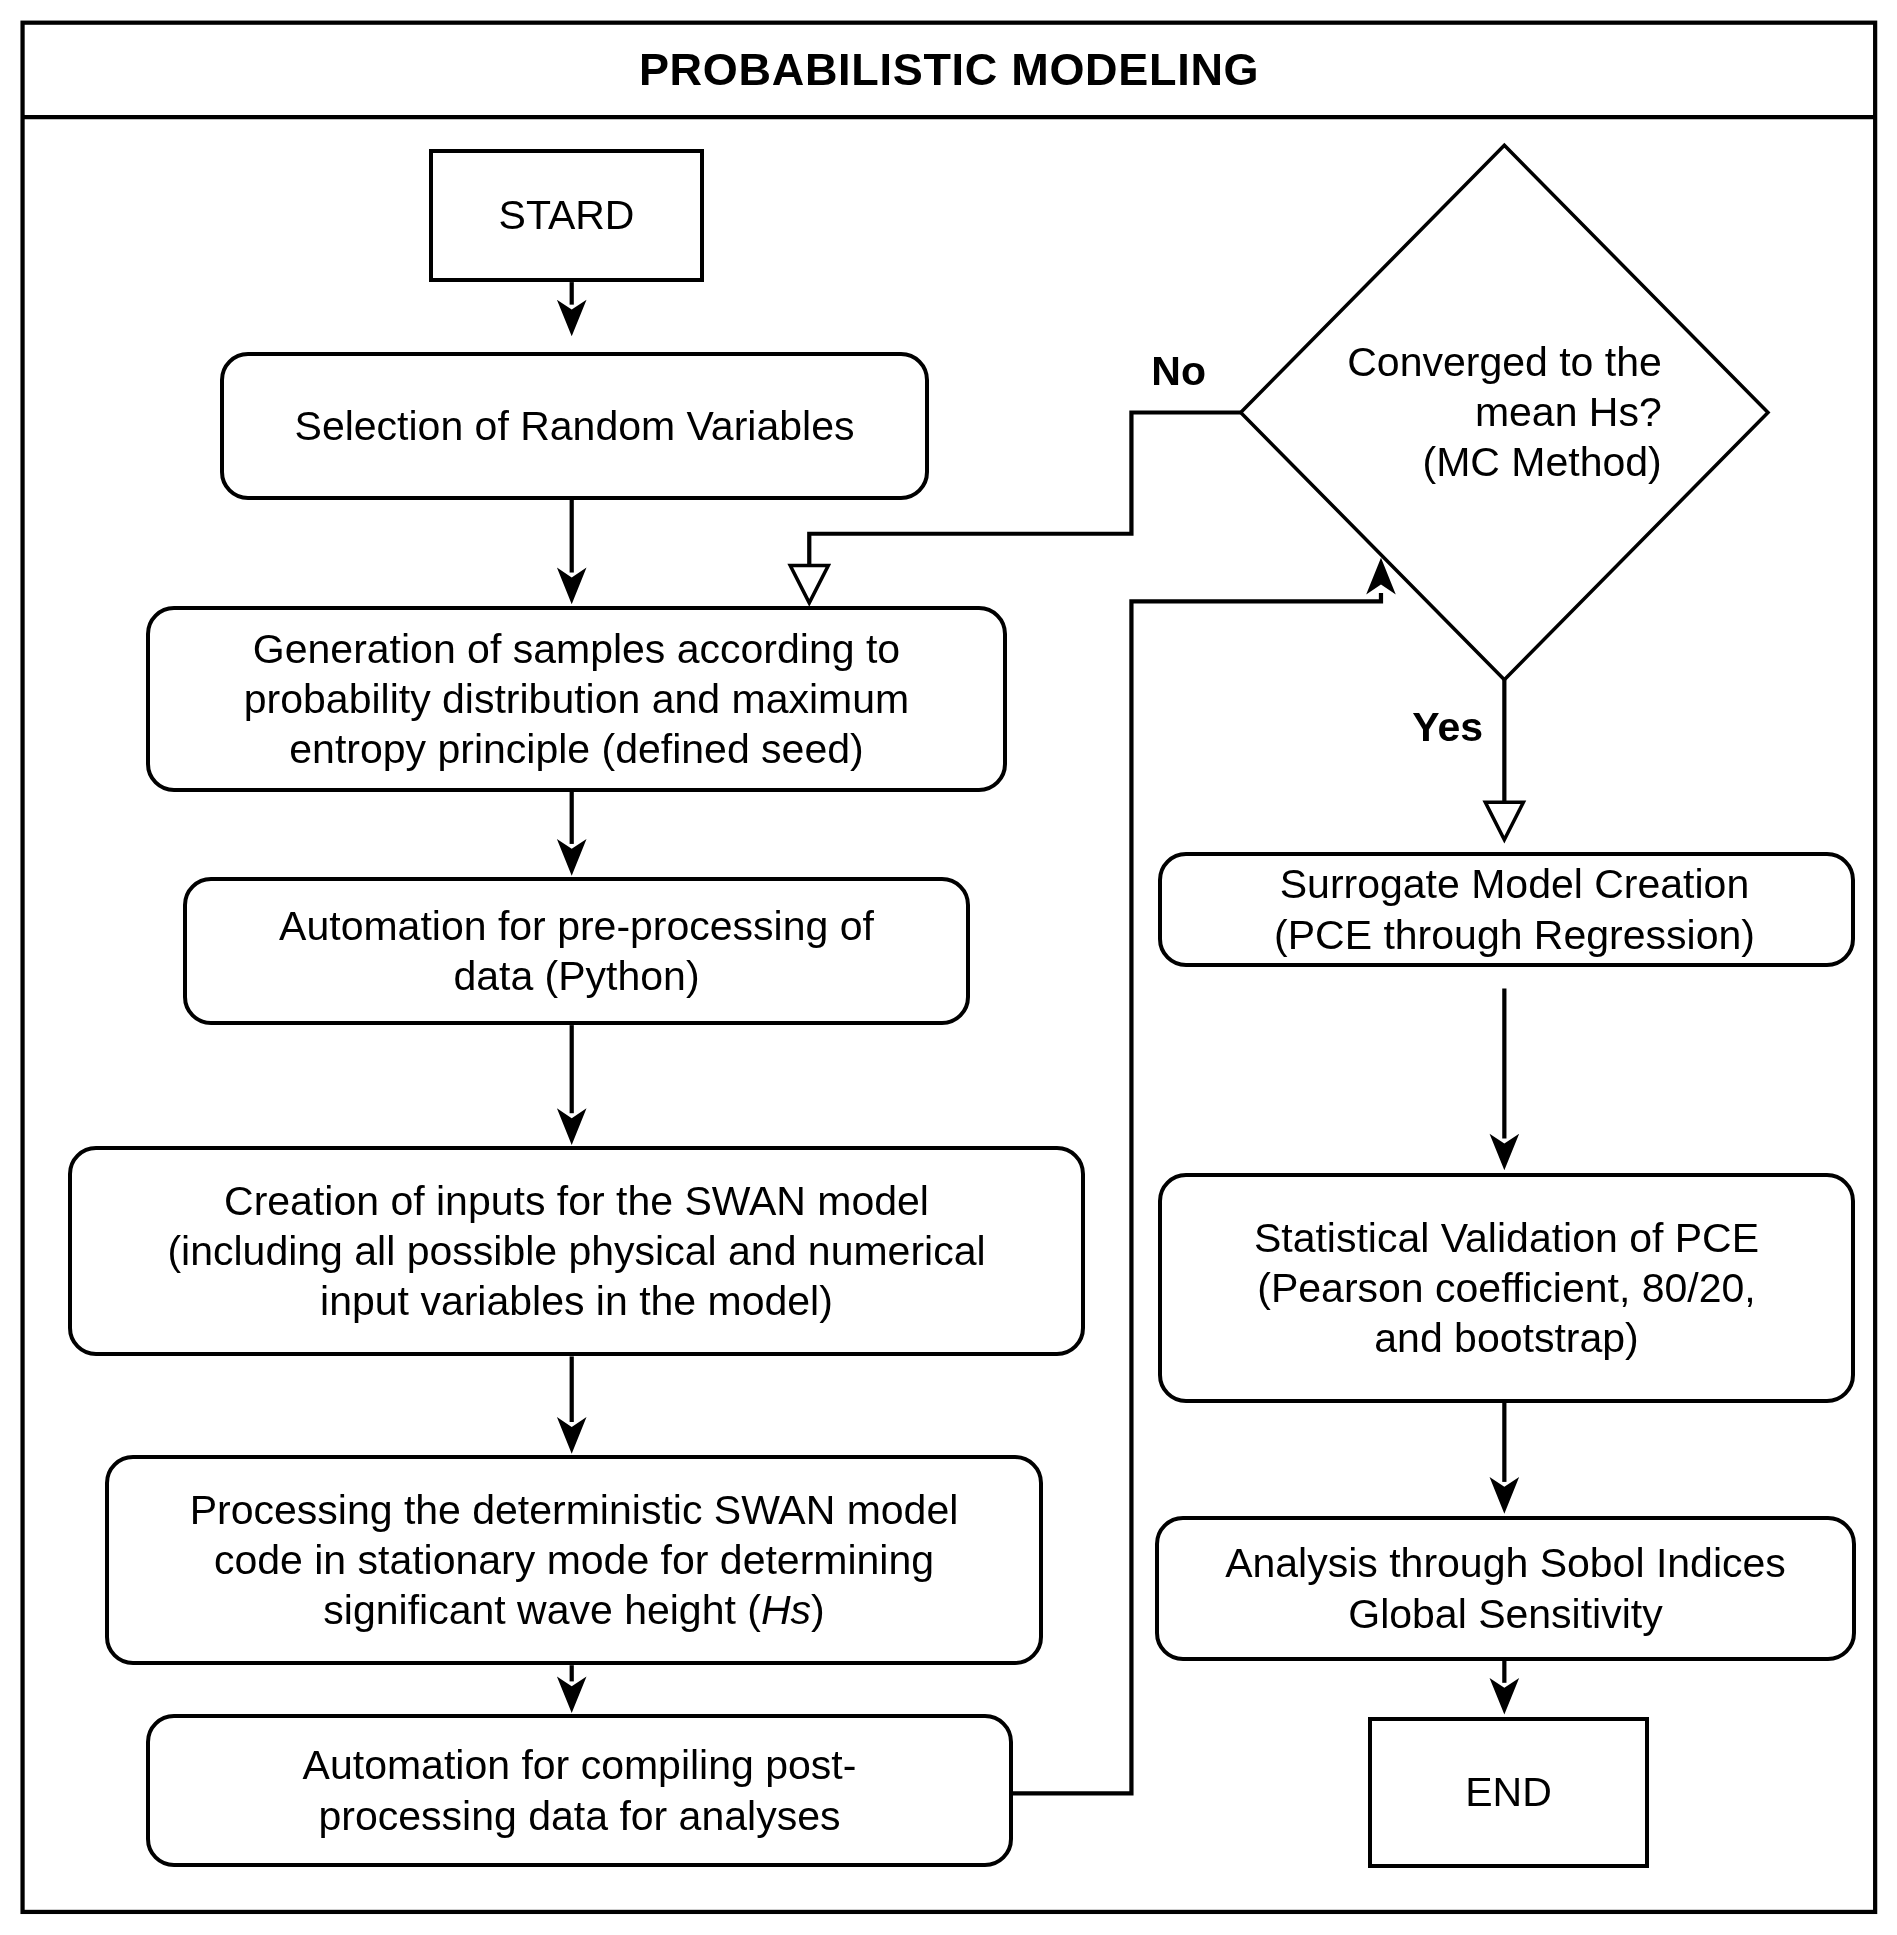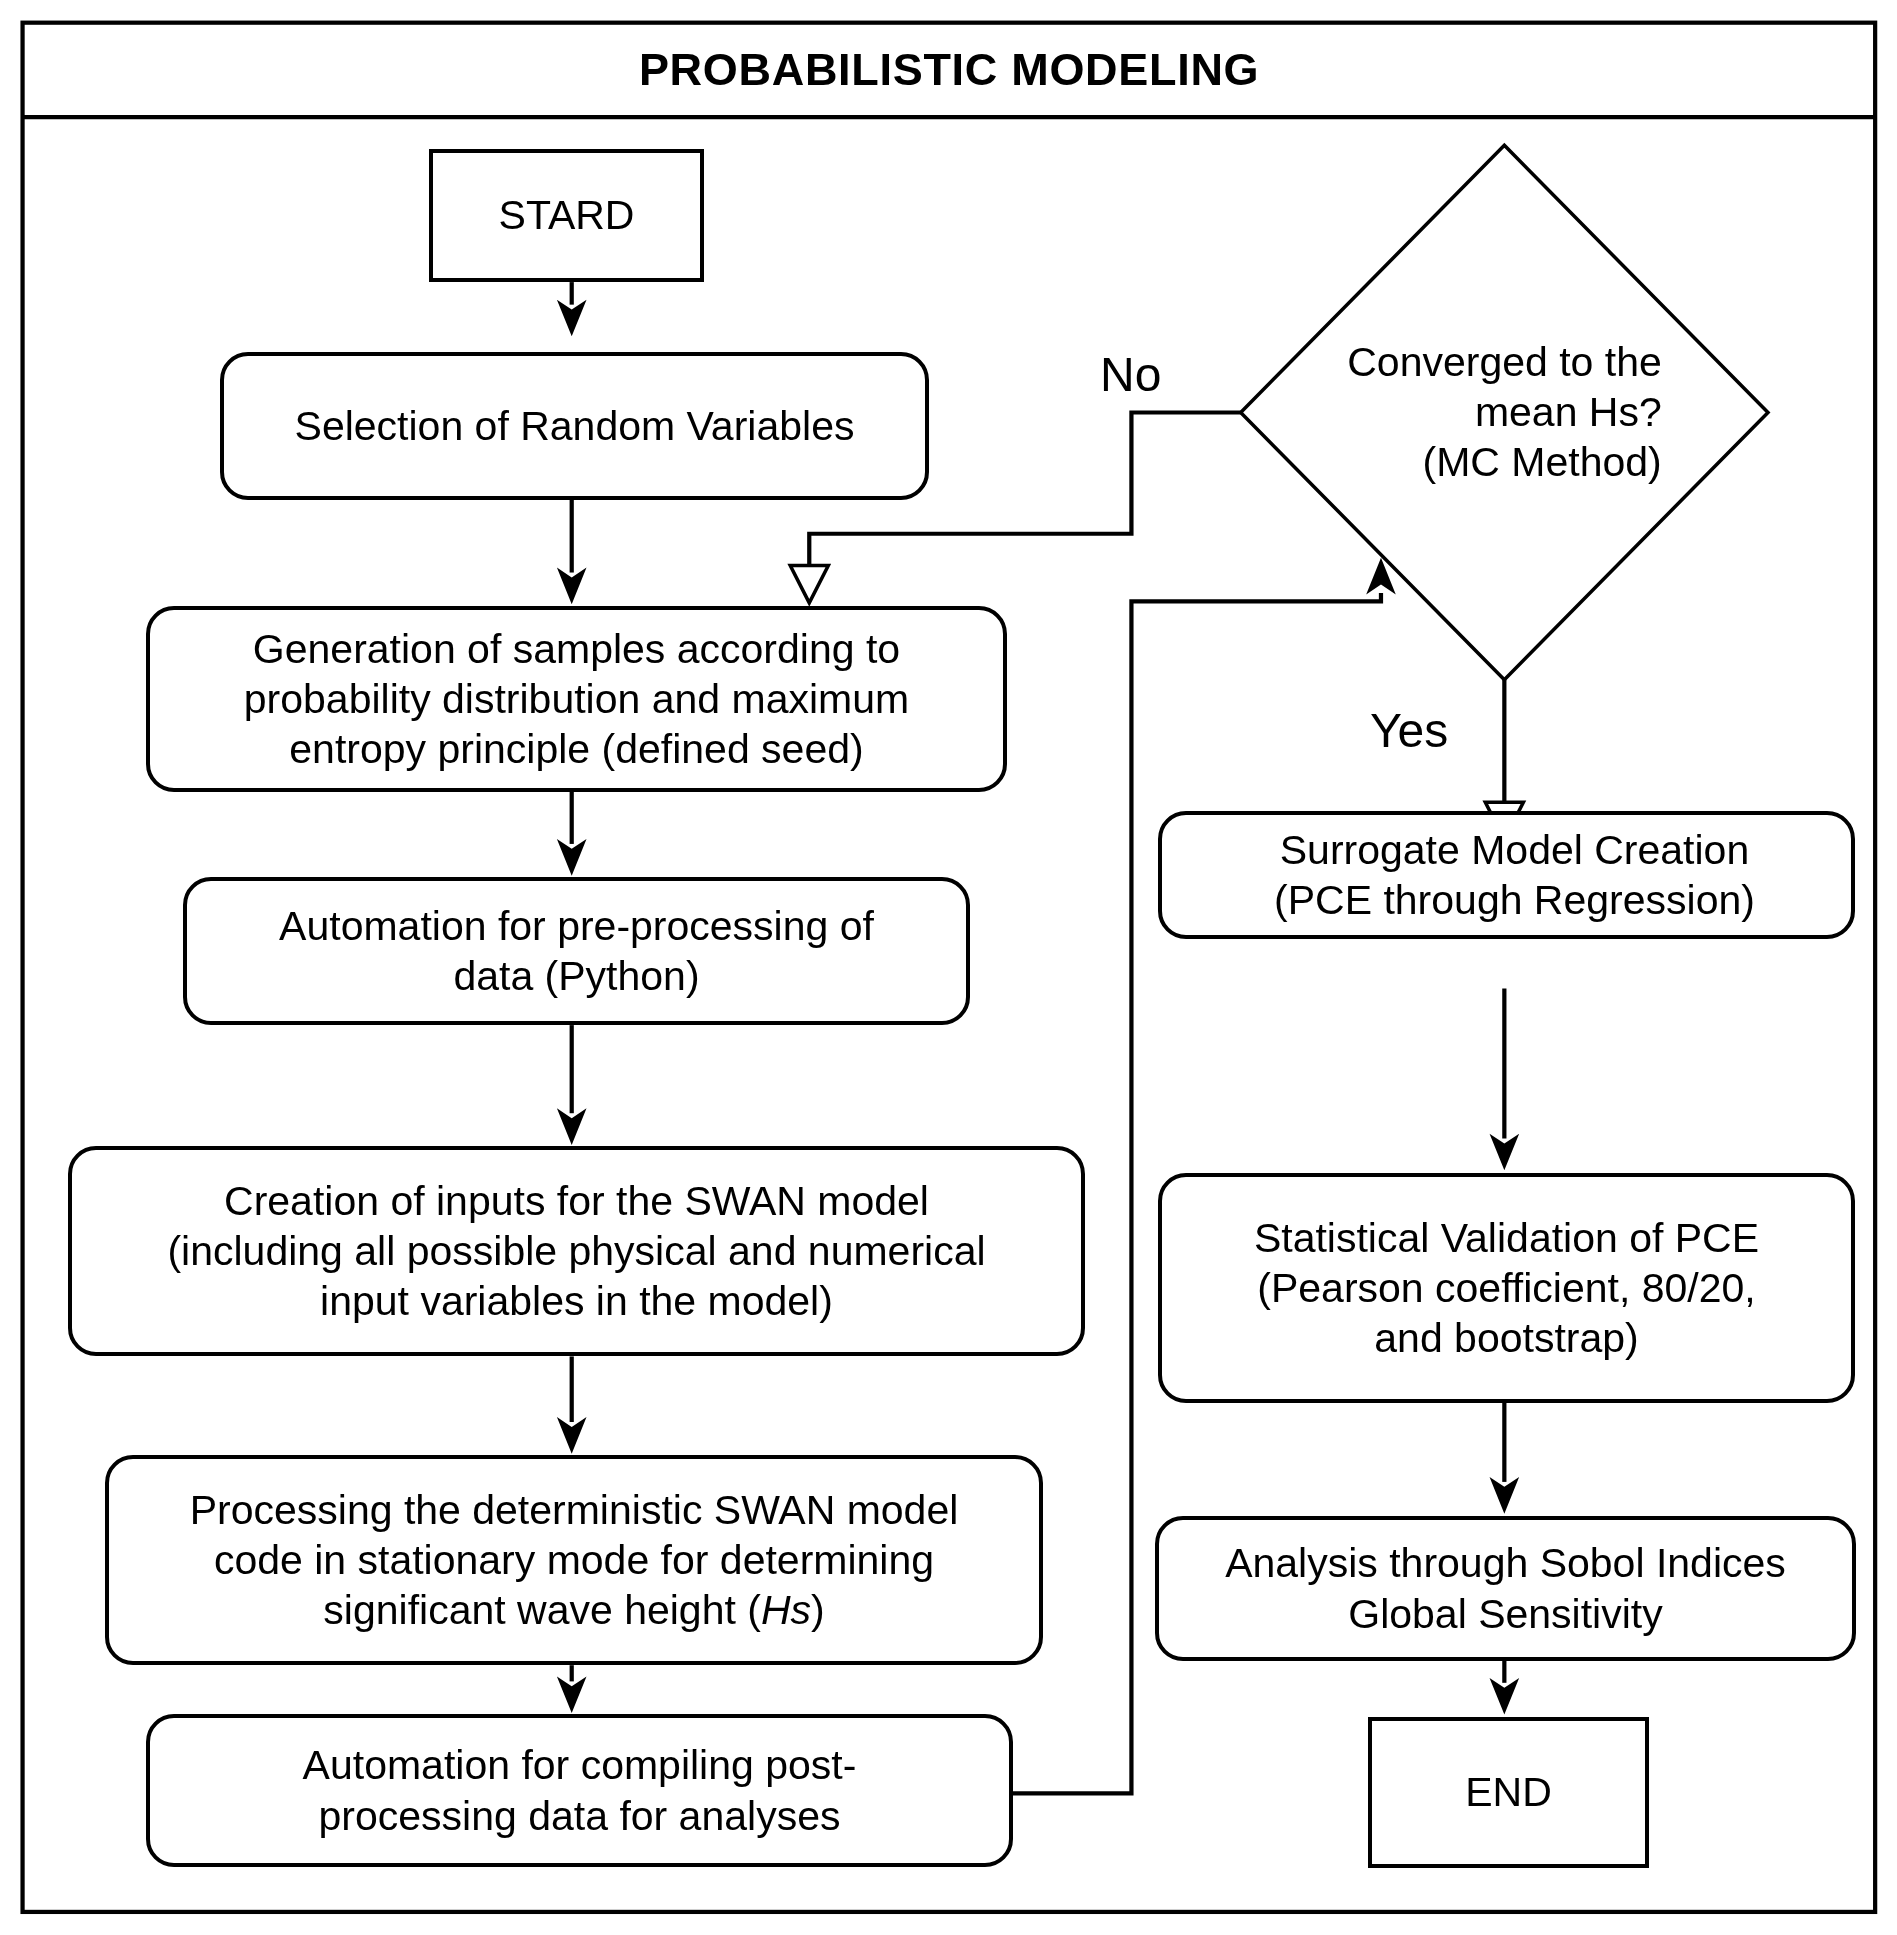--- a/index.html
+++ b/index.html
@@ -36,23 +36,24 @@
     display: flex;
     align-items: center;
     justify-content: center;
     text-align: right;
     font-size: 41px;
     line-height: 1.22;
   }
   .edge-label {
     position: absolute;
     z-index: 3;
-    font-size: 48px;
+    font-size: 41px;
     line-height: 1.1;
-    text-align: left;
+    text-align: right;
+    font-weight: bold;
   }
   #title-bar {
     position: absolute;
     z-index: 2;
     left: 22.6px; top: 22.6px;
     width: 1853px; height: 94px;
     display: flex;
     align-items: center;
     justify-content: center;
     font-size: 45px;
@@ -158,21 +159,21 @@
   </div>
 
   <div class="ghost" style="left:1272px; top:331px; width:465px; height:162px;">
     <div>
       <div>Converged to the</div>
       <div>mean Hs?</div>
       <div>(MC Method)</div>
     </div>
   </div>
 
-  <div class="node rounded" style="left:1158px; top:811px; width:697px; height:128px;padding-left:16px;">
+  <div class="node rounded" style="left:1158px; top:852px; width:697px; height:115px;padding-left:16px;">
     <div>
       <div>Surrogate Model Creation</div>
       <div>(PCE through Regression)</div>
     </div>
   </div>
 
   <div class="node rounded" style="left:1158px; top:1173px; width:697px; height:230px;">
     <div>
       <div>Statistical Validation of PCE</div>
       <div>(Pearson coefficient, 80/20,</div>

